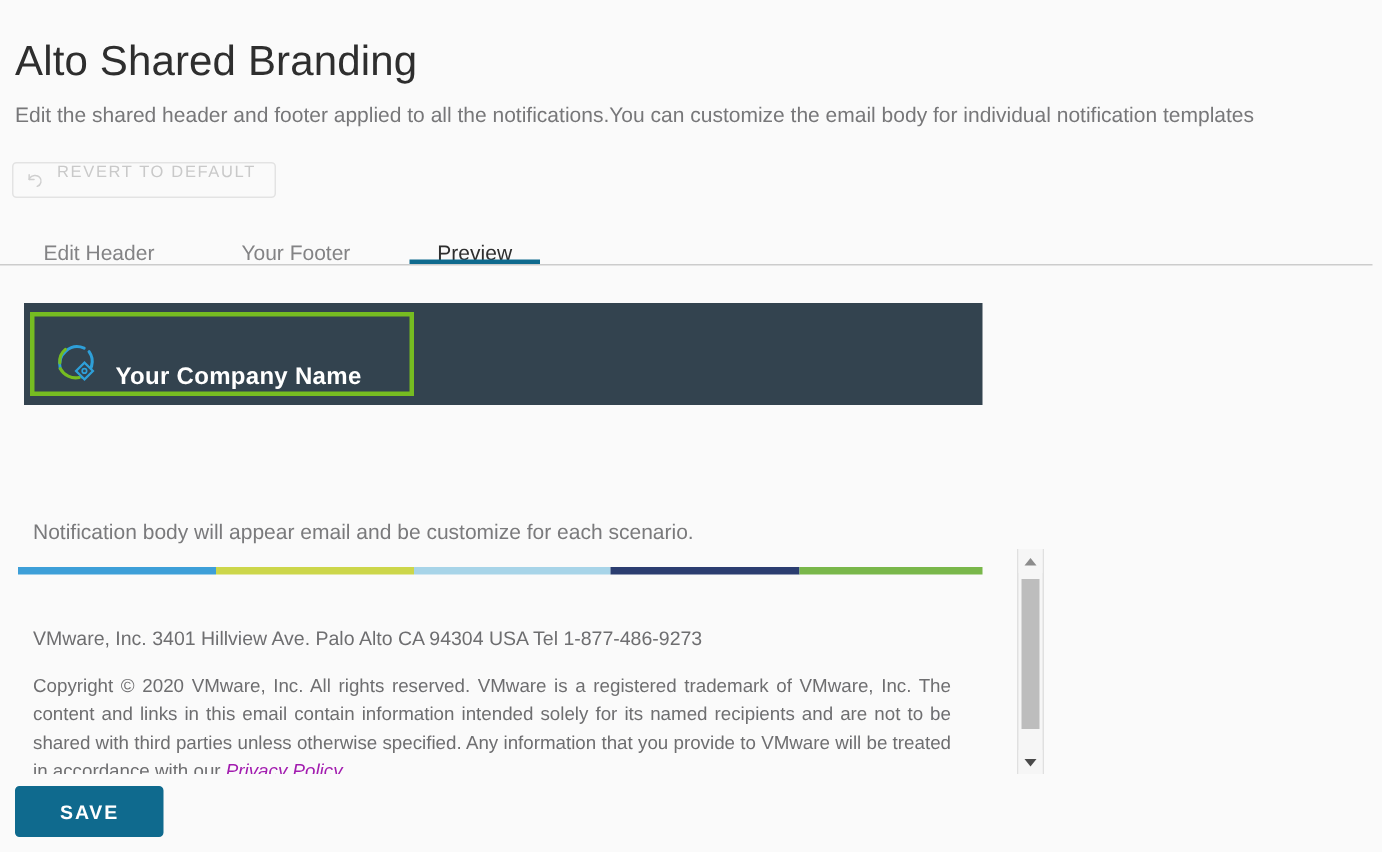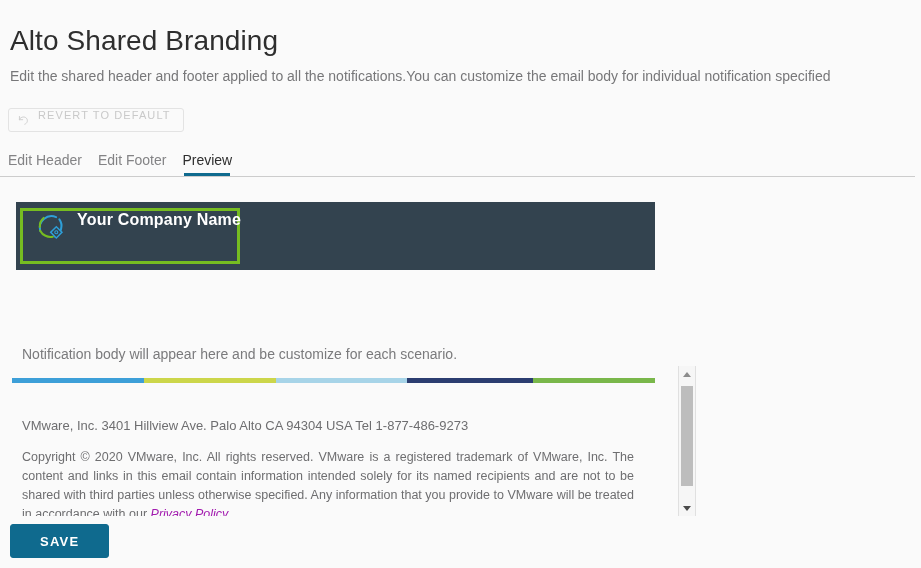--- a/index.html
+++ b/index.html
@@ -61,22 +61,22 @@
     position: absolute;
     left: 0; top: 144px;
     width: 921px; height: 34px;
     display: flex;
     align-items: flex-start;
   }
   .tab {
     position: relative;
     height: 32px;
     display: flex;
-    align-items: center;
-    padding: 0 8px;
+    align-items: flex-end;
+    padding: 0 29px;
     font-size: 14px;
     color: #838385;
     cursor: pointer;
     white-space: nowrap;
   }
   .tab.active { color: #2e2e2e; }
   .tab.active::after {
     content: "";
     position: absolute;
     left: 10px; right: 10px; bottom: 0;
@@ -101,24 +101,24 @@
 
   .brand-banner {
     position: absolute;
     left: 16px; top: 16px;
     width: 639px; height: 68px;
     background: #33434f;
   }
   .brand-box {
     position: absolute;
     left: 4px; top: 6px;
-    width: 220px; height: 56px;
+    width: 256px; height: 56px;
     border: 3px solid #76bc21;
     display: flex;
-    align-items: flex-start;
+    align-items: flex-end;
     padding-left: 12px;
     gap: 12px;
   }
   .brand-name {
     font-size: 16px;
     font-weight: 600;
     color: #ffffff;
     letter-spacing: .2px;
     white-space: nowrap;
   }
@@ -226,39 +226,39 @@
   .btn-outline {
     background: transparent;
     border: 3px solid #701a75;
     color: #0f6a8e;
   }
 </style>
 </head>
 <body>
 
 <h1 class="page-title">Alto Shared Branding</h1>
-<div class="page-desc">Edit the shared header and footer applied to all the notifications.You can customize the email body for individual notification specified</div>
+<div class="page-desc">Edit the shared header and footer applied to all the notifications.You can customize the email body for individual notification templates</div>
 
 <button class="revert-btn">
   <span class="undo-icon">
     <svg width="13" height="13" viewBox="0 0 16 16" fill="none" aria-hidden="true">
       <path d="M3 7 L3 3" stroke="#cfcfcf" stroke-width="1.2" stroke-linecap="round"></path>
       <path d="M3 7 L7 7" stroke="#cfcfcf" stroke-width="1.2" stroke-linecap="round"></path>
       <path d="M3.2 6.2 C5 3.2 9.5 2.8 11.6 5.2 C13.8 7.6 12.8 11.6 9.6 12.6" stroke="#cfcfcf" stroke-width="1.2" fill="none" stroke-linecap="round"></path>
     </svg>
   </span>
   <span>REVERT TO DEFAULT</span>
 </button>
 
 <div class="tabs">
   <div class="tab">
     <span>Edit Header</span>
   </div>
   <div class="tab">
-    <span>Edit Footer</span>
+    <span>Your Footer</span>
   </div>
   <div class="tab active">
     <span>Preview</span>
   </div>
 </div>
 <div class="tabs-rule"></div>
 
 <div class="preview-pane">
 
   <div class="brand-banner">
@@ -270,21 +270,21 @@
           <path d="M5.5 21 A12.5 12.5 0 0 0 19 27.4" stroke="#76bc21" stroke-width="2.2" fill="none" stroke-linecap="round"></path>
           <path d="M9.2 7.4 A11 11 0 0 0 5.2 17" stroke="#76bc21" stroke-width="2.2" fill="none" stroke-linecap="round"></path>
           <rect x="18.5" y="18.5" width="8.5" height="8.5" transform="rotate(45 22.75 22.75)" fill="#33434f" stroke="#2e9fd8" stroke-width="1.6"></rect>
           <circle cx="22.7" cy="22.7" r="1.6" fill="none" stroke="#2e9fd8" stroke-width="1.2"></circle>
         </svg>
       </span>
       <span class="brand-name">Your Company Name</span>
     </div>
   </div>
 
-  <div class="body-text">Notification body will appear here and be customize for each scenario.</div>
+  <div class="body-text">Notification body will appear email and be customize for each scenario.</div>
 
   <div class="stripe">
     <span style="width:20.5%;background:#3d9fd8;"></span>
     <span style="width:20.5%;background:#ccd64a;"></span>
     <span style="width:20.5%;background:#a7d4e8;"></span>
     <span style="width:19.5%;background:#2b3d70;"></span>
     <span style="width:19.0%;background:#79b74a;"></span>
   </div>
 
   <div class="footer-addr">VMware, Inc. 3401 Hillview Ave. Palo Alto CA 94304 USA Tel 1-877-486-9273</div>

